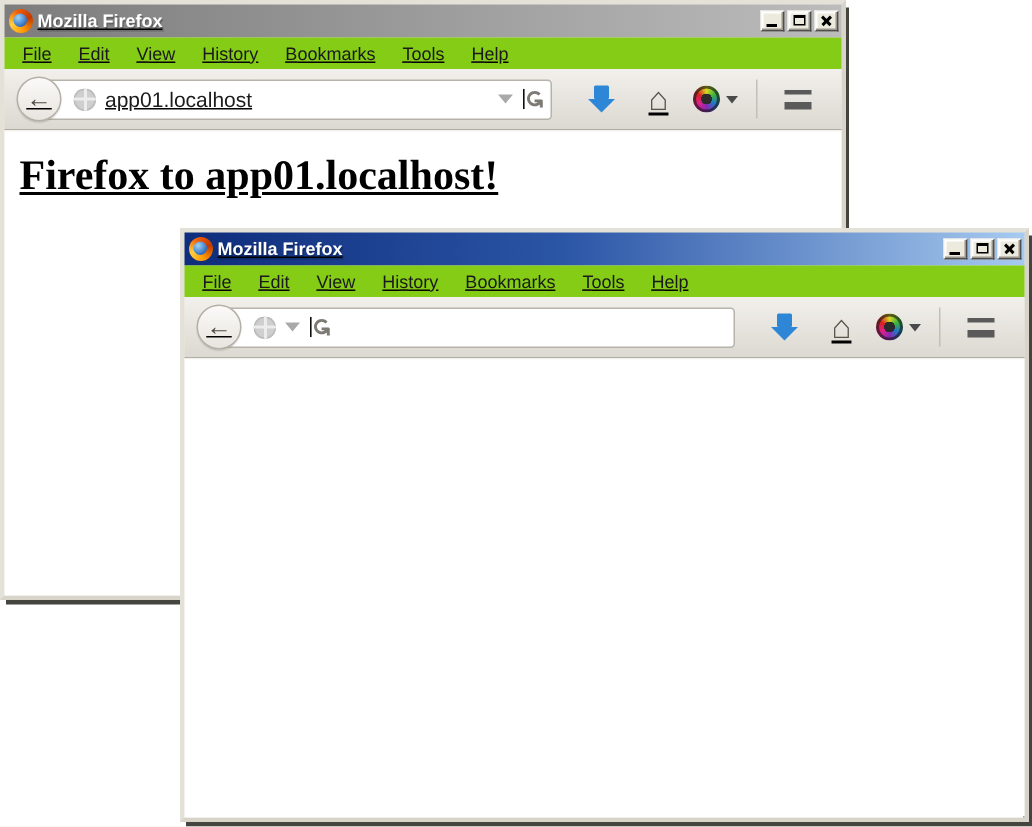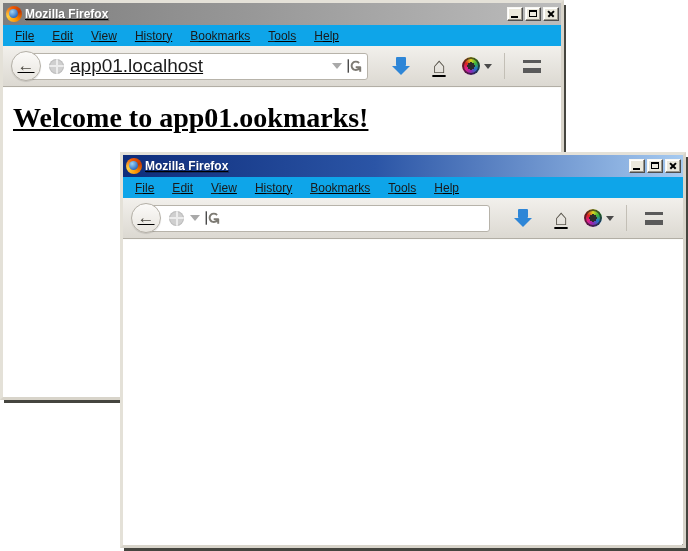--- a/index.html
+++ b/index.html
@@ -35,21 +35,21 @@
   .wbtn { width:16px; height:14px; background:#ece9dd; position:relative;
     border:1px solid; border-color:#f8f7f3 #4e4e4e #4e4e4e #f8f7f3;
     box-shadow: inset -1px -1px 0 #9a968c, inset 1px 1px 0 #ffffff; }
   .wbtn span { position:absolute; }
   .g-min { left:3px; bottom:2px; width:7px; height:2px; background:#000; }
   .g-max { left:3px; top:2px; width:8px; height:7px; border:1px solid #000; border-top-width:2px; }
   .g-cl1,.g-cl2 { left:3px; top:5px; width:8px; height:1.6px; background:#000; }
   .g-cl1 { transform:rotate(45deg); } .g-cl2 { transform:rotate(-45deg); }
 
   
-  .menubar { height:21px; flex:0 0 21px; background:#0ea5e9; display:flex; align-items:center;
+  .menubar { height:21px; flex:0 0 21px; background:#84cc16; display:flex; align-items:center;
     padding-left:3px; font-size:12px; color:#1a1a1a; }
   .menu-item { padding:2px 9px; cursor:default; }
   .menu-item u { text-decoration:underline; }
 
   
   .navbar { height:41px; flex:0 0 41px; display:flex; align-items:center; padding:0 10px 0 8px;
     background:linear-gradient(#f2f0ec, #deDBd4 90%, #dcd9d2);
     border-bottom:1px solid #b2aea5; }
   .back-btn { width:30px; height:30px; border-radius:50%; background:linear-gradient(#fbfaf8,#e8e5df);
     border:1px solid #b4b0a7; display:flex; align-items:center; justify-content:center;
@@ -58,21 +58,21 @@
   .urlbar { flex:1; height:27px; background:#ffffff; border:1px solid #b7b3aa; border-radius:3px;
     display:flex; align-items:center; padding:0 6px 0 22px; gap:6px; position:relative; z-index:1; }
   .globe { width:15px; height:15px; border-radius:50%; flex:0 0 15px;
     background:
       linear-gradient(#0000, #0000) ,
       radial-gradient(circle, #cfcfcf 55%, #b3b3b3 70%, #a6a6a6 100%);
     position:relative; }
   .globe::before { content:""; position:absolute; left:6.5px; top:0; width:2px; height:15px; background:#ececec; border-radius:2px; }
   .globe::after  { content:""; position:absolute; top:6.5px; left:0; height:2px; width:15px; background:#ececec; border-radius:2px; }
   .url-input { flex:1; border:none; outline:none; font-family:"Liberation Sans",sans-serif;
-    font-size:19px; color:#1c1c1c; background:transparent; height:100%; }
+    font-size:14px; color:#1c1c1c; background:transparent; height:100%; }
   .dd-tri { width:0; height:0; border-left:5px solid transparent; border-right:5px solid transparent;
     border-top:6px solid #a9a9a9; }
   .reload { color:#7d7a73; font-size:16px; font-weight:bold; line-height:1; transform:rotate(90deg) scaleX(-1); }
 
   .nav-icons { display:flex; align-items:center; margin-left:14px; gap:0; }
   .nav-slot { display:flex; align-items:center; justify-content:center; width:38px; height:30px; }
   .dl-arrow { position:relative; width:10px; height:9px; background:#2e86d7; margin-bottom:9px; border-radius:1px; }
   .dl-arrow::after { content:""; position:absolute; left:-4px; top:9px; width:0; height:0;
     border-left:9px solid transparent; border-right:9px solid transparent; border-top:9px solid #2e86d7; }
   .home-glyph { font-size:22px; color:#57534a; line-height:1; font-weight:bold; }
@@ -157,21 +157,21 @@
           <span class="addon-caret"></span>
         </div>
         <div class="vsep"></div>
         <div class="nav-slot">
             <span class="burger"></span>
           </div>
       </div>
     </div>
 
     <div class="content">
-      <h1 class="page-h1">Welcome to app01.ookmarks!</h1>
+      <h1 class="page-h1">Firefox to app01.localhost!</h1>
     </div>
   </div>
 
   <div class="win" id="win2">
     <div class="titlebar active">
       <div class="ff-logo"></div>
       <div class="title-text">Mozilla Firefox</div>
       <div class="winbtns">
         <div class="wbtn">
             <span class="g-min"></span>

